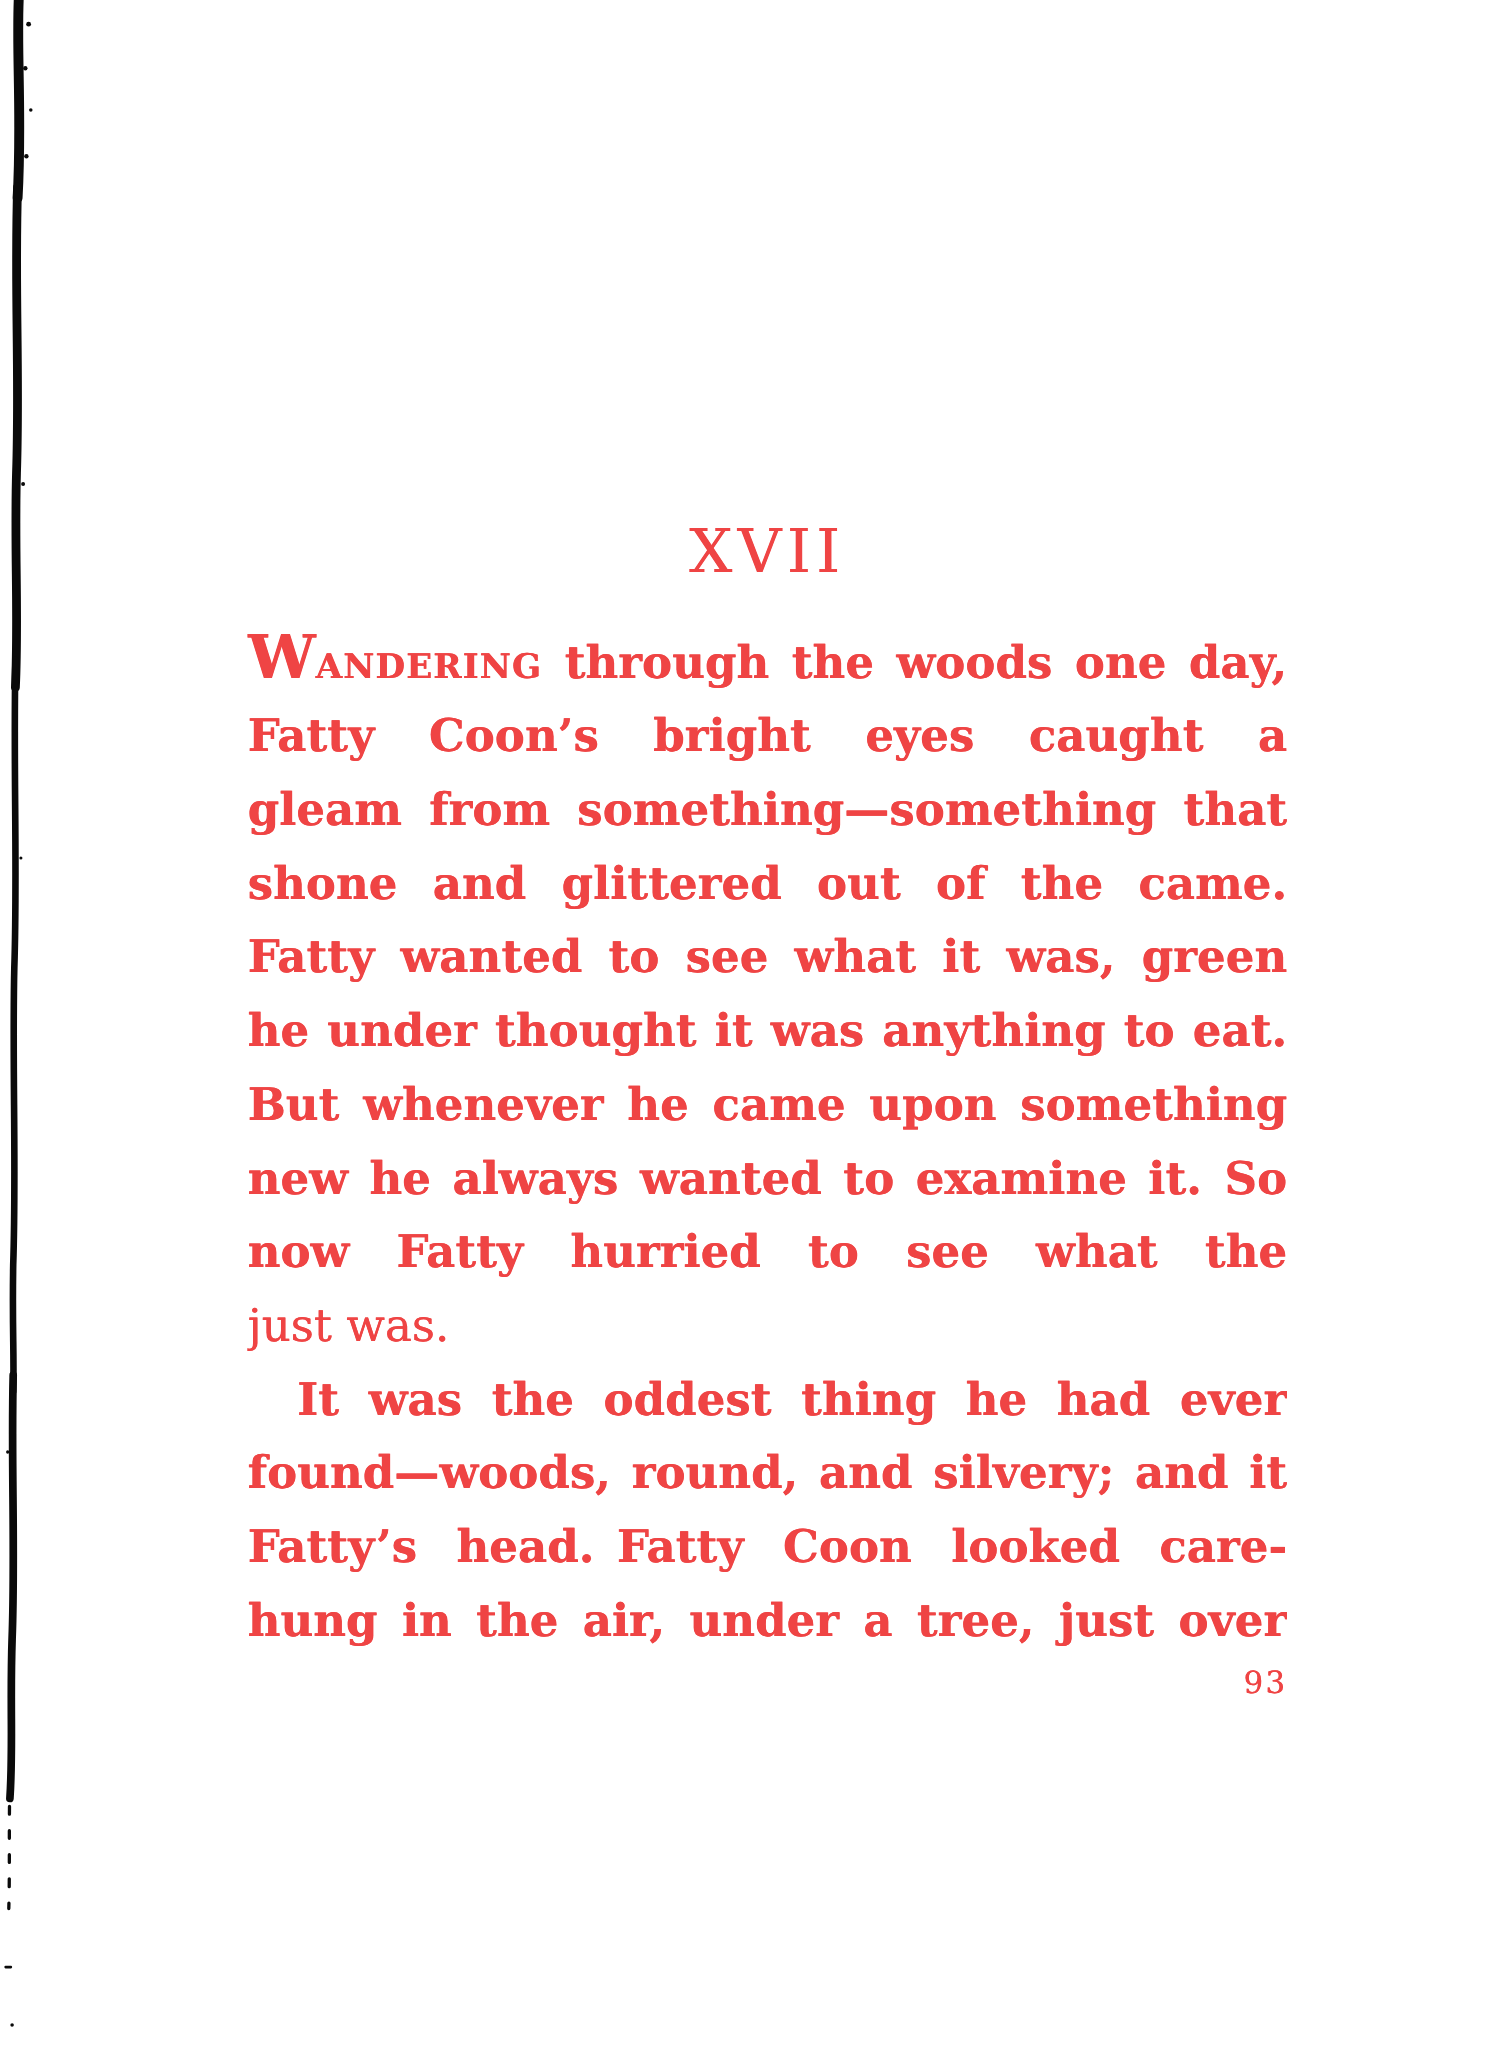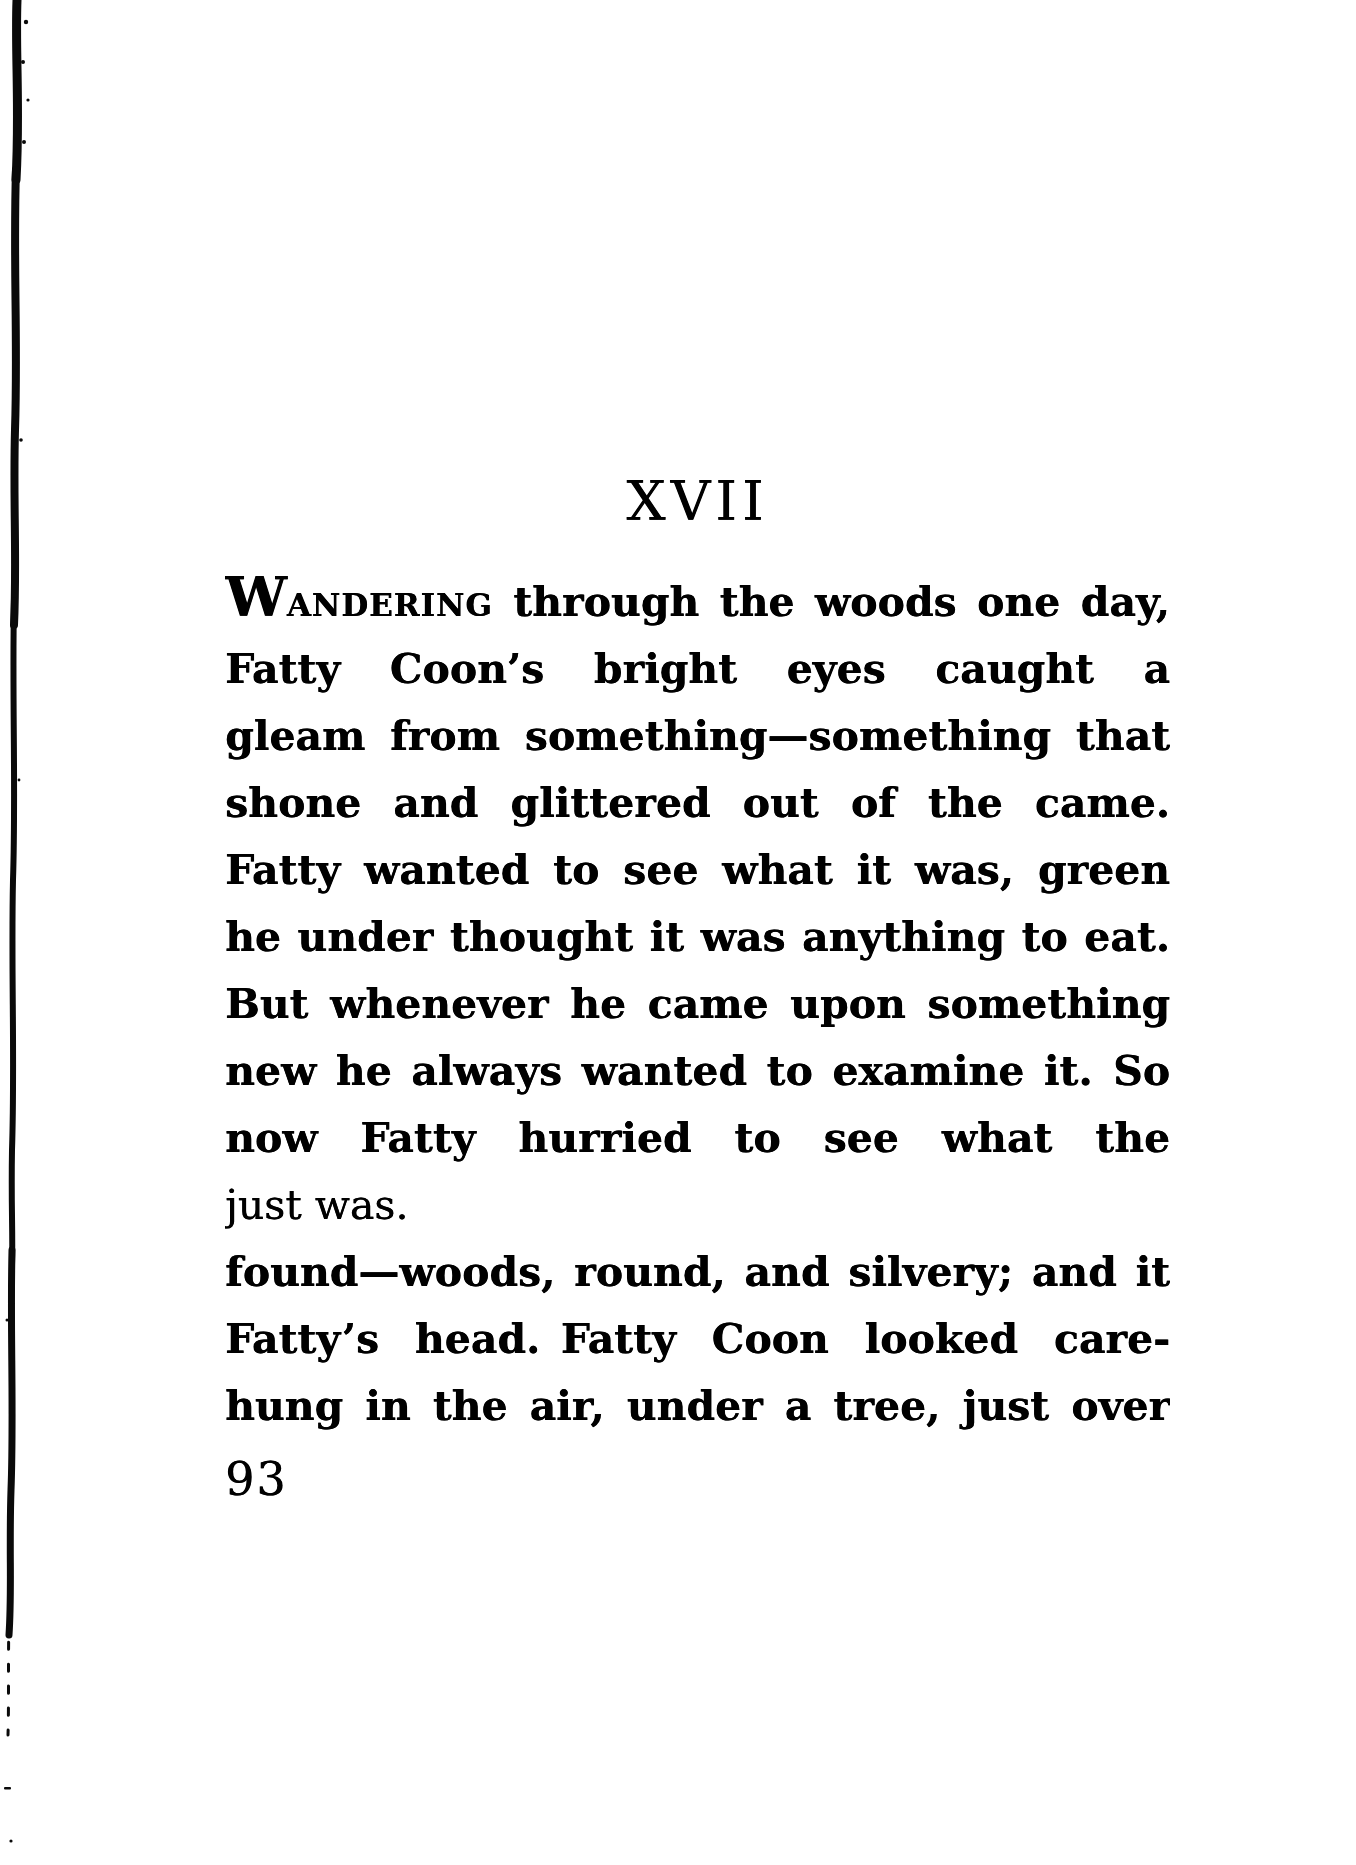--- a/index.html
+++ b/index.html
@@ -7,21 +7,21 @@
     padding: 0;
     background: #ffffff;
   }
   .page {
     position: relative;
     width: 1356px;
     height: 1865px;
     background: #ffffff;
     overflow: hidden;
     font-family: "DejaVu Serif", "Liberation Serif", serif;
-    color: #000000;
+    color: #ef4444;
   }
   .spine {
     position: absolute;
     left: 0;
     top: 0;
   }
   .content {
     position: absolute;
     left: 225px;
     top: 0;
@@ -64,24 +64,24 @@
   }
   .lead-cap {
     font-size: 55px;
     line-height: 1;
   }
   .small-caps {
     font-size: 31px;
     letter-spacing: 1px;
   }
   .page-number {
-    margin-top: 18px;
-    font-size: 46px;
+    margin-top: 2px;
+    font-size: 28px;
     line-height: 42px;
-    text-align: left;
+    text-align: right;
     letter-spacing: 2px;
     text-shadow: 0.4px 0 0 currentColor;
   }
 </style>
 </head>
 <body>
 
 <div class="page">
 
   <svg class="spine" width="60" height="1865" viewBox="0 0 60 1865" aria-hidden="true">
@@ -113,20 +113,21 @@
         <div class="line j"><span class="lead-cap">W</span><span class="small-caps">ANDERING</span> through the woods one day,</div>
         <div class="line j">Fatty Coon’s bright eyes caught a strange</div>
         <div class="line j">gleam from something—something that</div>
         <div class="line j">shone and glittered out of the came.</div>
         <div class="line j">Fatty wanted to see what it was, green</div>
         <div class="line j">he under thought it was anything to eat.</div>
         <div class="line j">But whenever he came upon something</div>
         <div class="line j">new he always wanted to examine it. So</div>
         <div class="line j">now Fatty hurried to see what the strange</div>
         <div class="line">just was.</div>
+        <div class="line j ind">It was the oddest thing he had ever</div>
         <div class="line j">found—woods, round, and silvery; and it</div>
         <div class="line j">Fatty’s head. Fatty Coon looked care-</div>
         <div class="line j">hung in the air, under a tree, just over</div>
       </div>
 
     <div class="page-number">93</div>
   </div>
 </div>
 
 </body></html>

